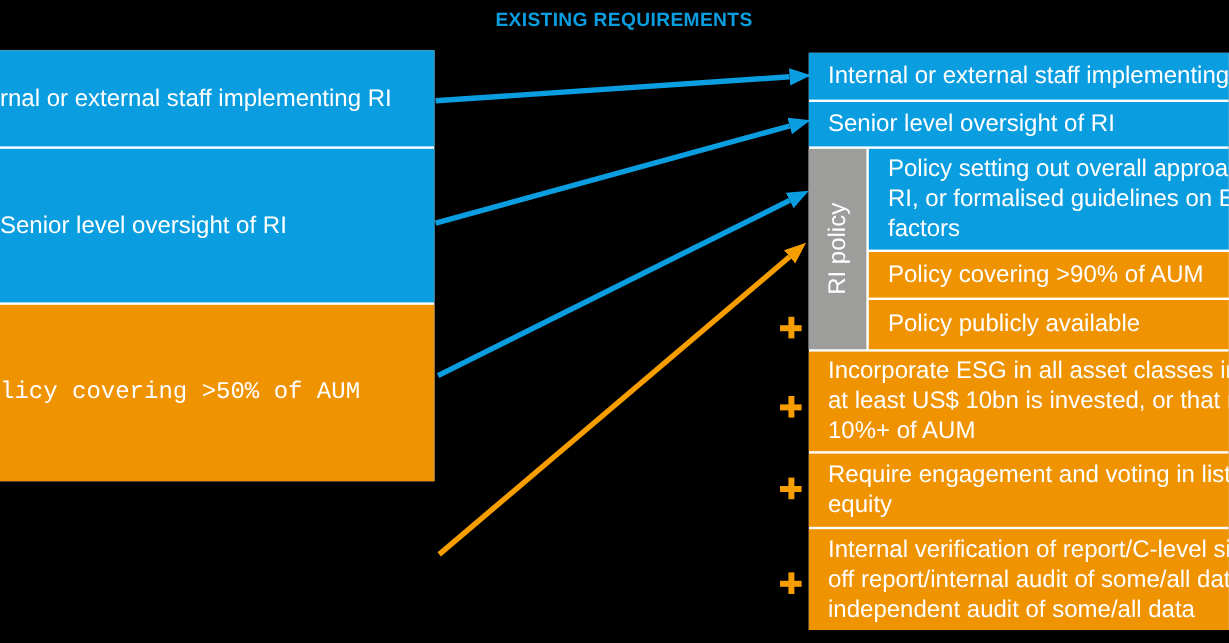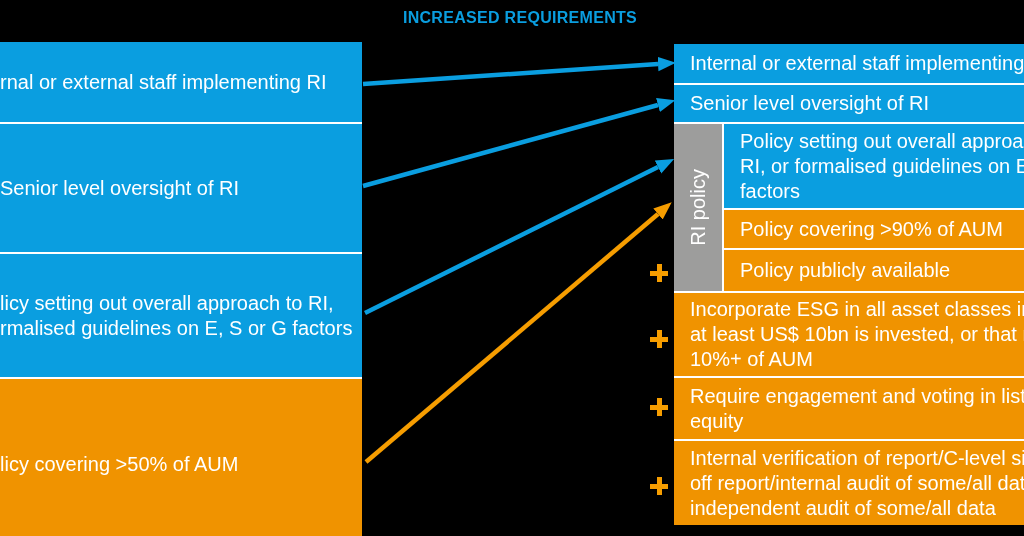--- a/index.html
+++ b/index.html
@@ -29,21 +29,21 @@
   .box.blue   { background:var(--blue,#0A9EE0); }
   .box.orange { background:var(--orange,#F09300); }
 
   .line { white-space:nowrap; }
   .col.left .line { padding-left:0; }
   .line.indent    { padding-left:28px; }
   .col.right .box { padding-left:16px; }
 
   
   .h80  { height:80px; }  .h128 { height:128px; }
-  .h123 { height:123px; } .h147 { height:170px; }
+  .h123 { height:123px; } .h147 { height:147px;font-family:Liberation Mono, monospace; }
   
   .h39 { height:39px; } .h37 { height:37px; }
   .h83 { height:83px; } .h61 { height:61px; } .h84v { height:84px; }
 
   
   .group { display:grid; grid-template-columns:48px 1fr;
            grid-template-rows:84px 38px 41px; gap:2px; background:#fff; }
   .group .box { padding-left:14px; }
   .sidebar { grid-row:1 / 4; grid-column:1;
              background:var(--grey,#9D9D9C); color:#fff;
@@ -61,32 +61,28 @@
                   background:var(--accent,#F69D00); }
   .plus::after  { content:""; position:absolute; left:6.5px; top:0; width:5px; height:18px;
                   background:var(--accent,#F69D00); }
   .p1 { top:264px; } .p2 { top:330px; } .p3 { top:398px; } .p4 { top:477px; }
 </style>
 </head>
 <body>
 
 <div class="stage">
 
-  <div class="title existing">INCREASED REQUIREMENTS</div>
+  <div class="title existing">EXISTING REQUIREMENTS</div>
 
   <div class="col left">
     <div class="box blue h80">
       <div class="line">rnal or external staff implementing RI</div>
     </div>
     <div class="box blue h128">
       <div class="line indent">Senior level oversight of RI</div>
-    </div>
-    <div class="box blue h123">
-      <div class="line">licy setting out overall approach to RI,</div>
-      <div class="line">rmalised guidelines on E, S or G factors</div>
     </div>
     <div class="box orange h147">
       <div class="line">licy covering &gt;50% of AUM</div>
     </div>
   </div>
 
   <svg class="arrows" viewBox="0 0 1024 536" width="1024" height="536">
     <defs>
       <marker id="ah-blue" markerWidth="5" markerHeight="4" refX="0" refY="1.6" orient="auto" markerUnits="strokeWidth">
         <path d="M0,0 L4,1.6 L0,3.2 z" fill="#0A9EE0"></path>

